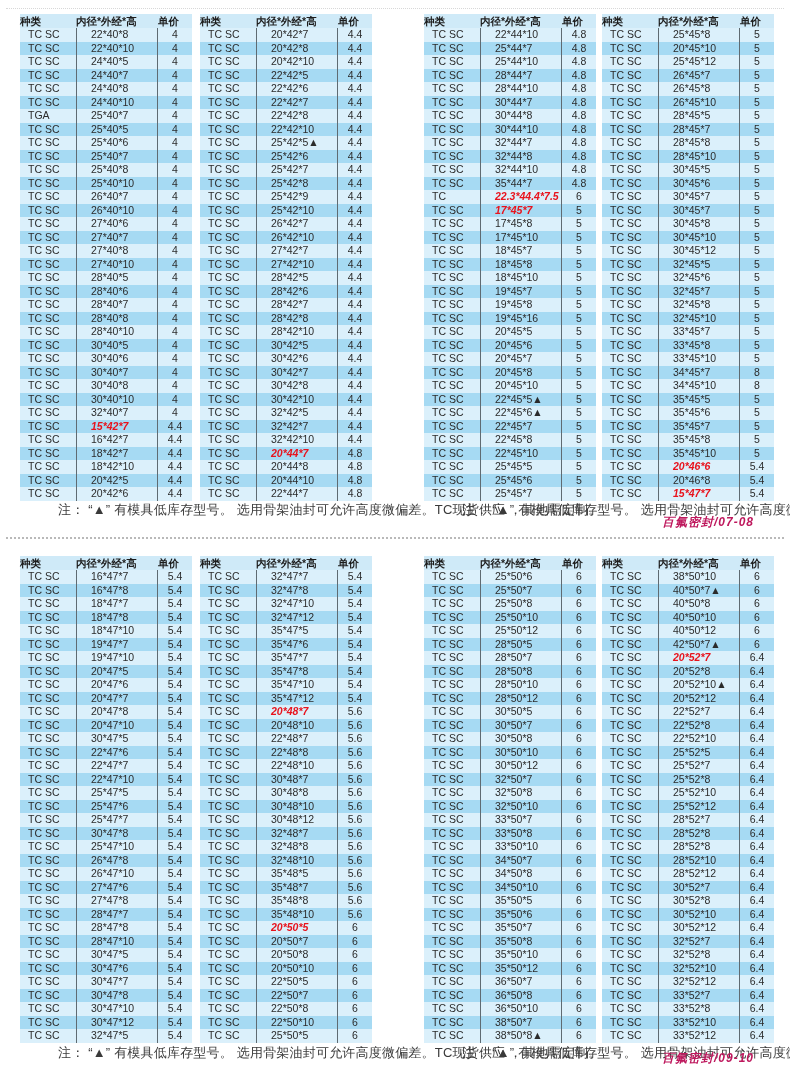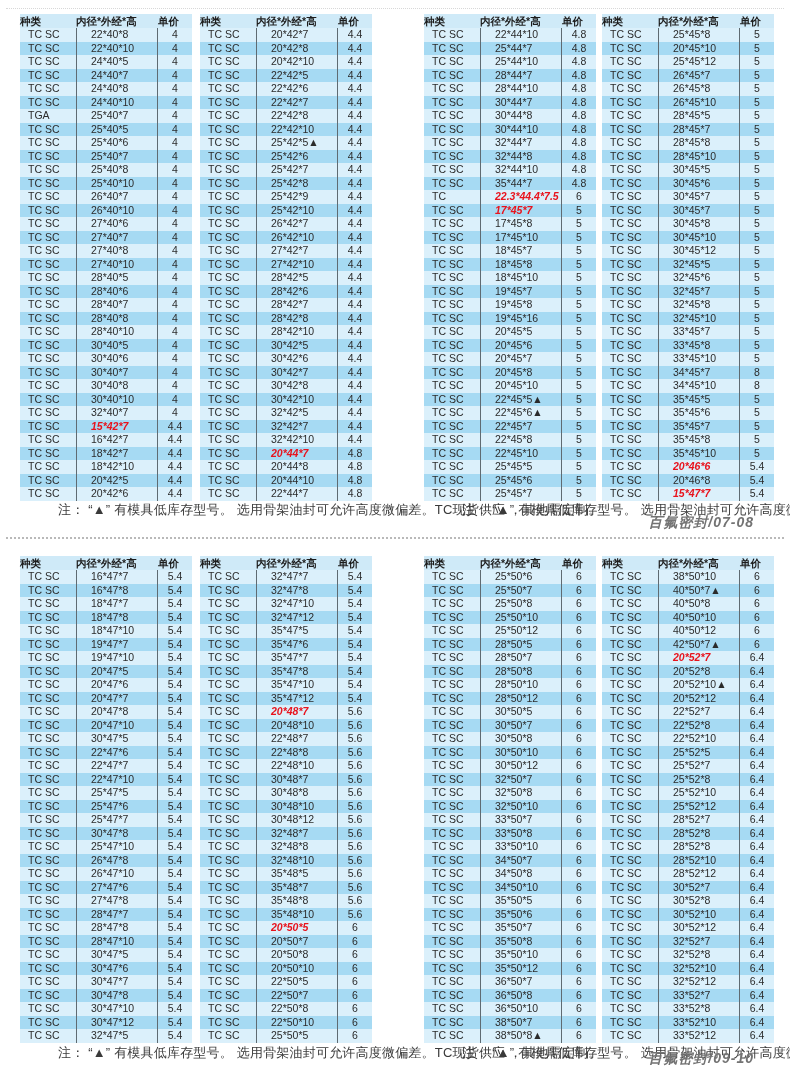--- a/index.html
+++ b/index.html
@@ -19,22 +19,22 @@
   .trow { display:flex; height:13.5px; line-height:13.5px; }
   .trow.light { background:#dbf0fb; }
   .trow.dark  { background:#a6daf3; }
   .c-type  { width:56px; padding-left:8px; box-sizing:border-box; white-space:nowrap; }
   .c-size  { width:82px; padding-left:14px; box-sizing:border-box; white-space:nowrap;
              border-left:1px solid #5f6b72; border-right:1px solid #5f6b72; }
   .c-price { width:34px; text-align:center; }
   .c-size.red { color:#e8131d; font-weight:bold;font-style:italic; }
 
   .note { position:absolute; font-size:13px; color:#3a3a3a; white-space:nowrap; letter-spacing:0.2px;margin-left:36px; }
-  .page-footer { position:absolute; font-size:14px; font-weight:bold; font-style:italic;
-                 color:#737373; letter-spacing:1px; }
+  .page-footer { position:absolute; font-size:12px; font-weight:bold; font-style:italic;
+                 color:#be185d; letter-spacing:1px; }
 </style>
 </head>
 <body>
 
 <div class="dotline faint" style="top:8px"></div>
 
 <div class="ptable" style="left:20px; top:14px">
   <div class="thead">
     <div class="h-type">种类</div>
     <div class="h-size">内径*外经*高</div>

